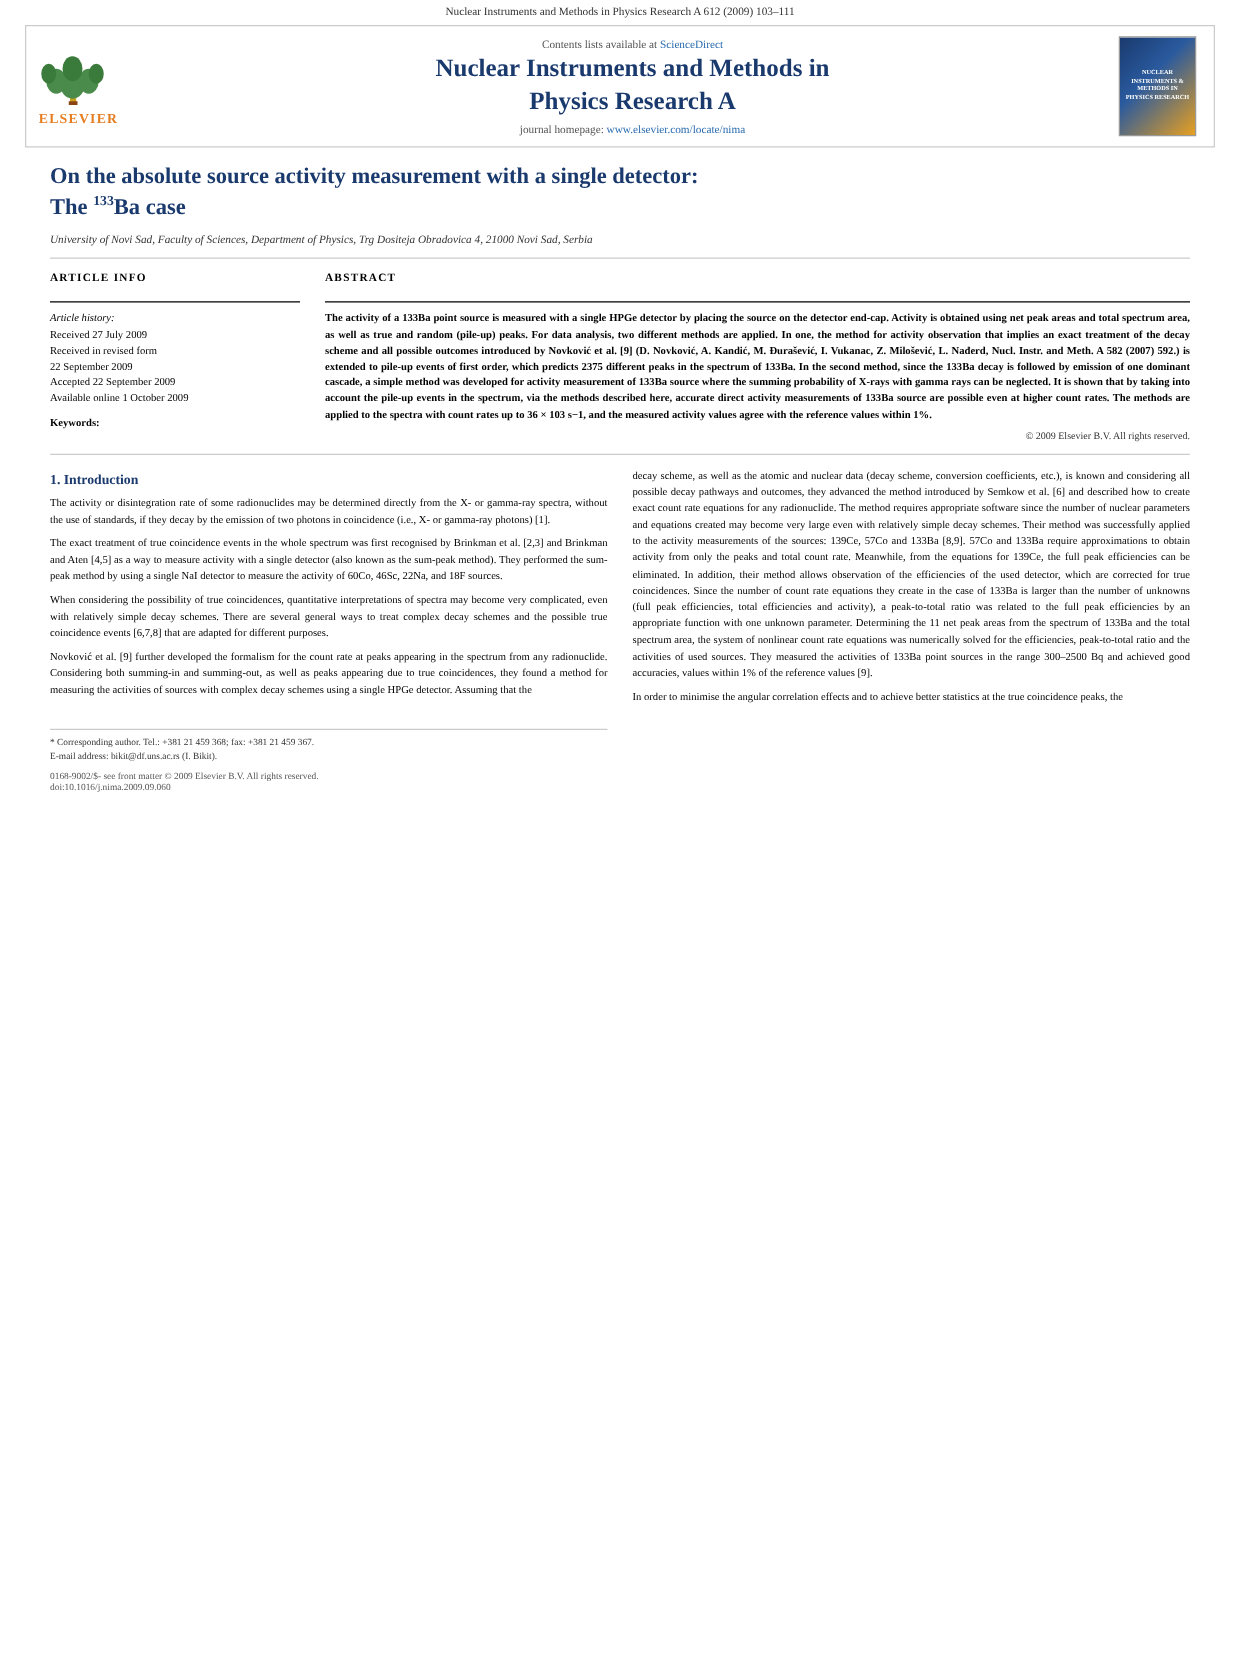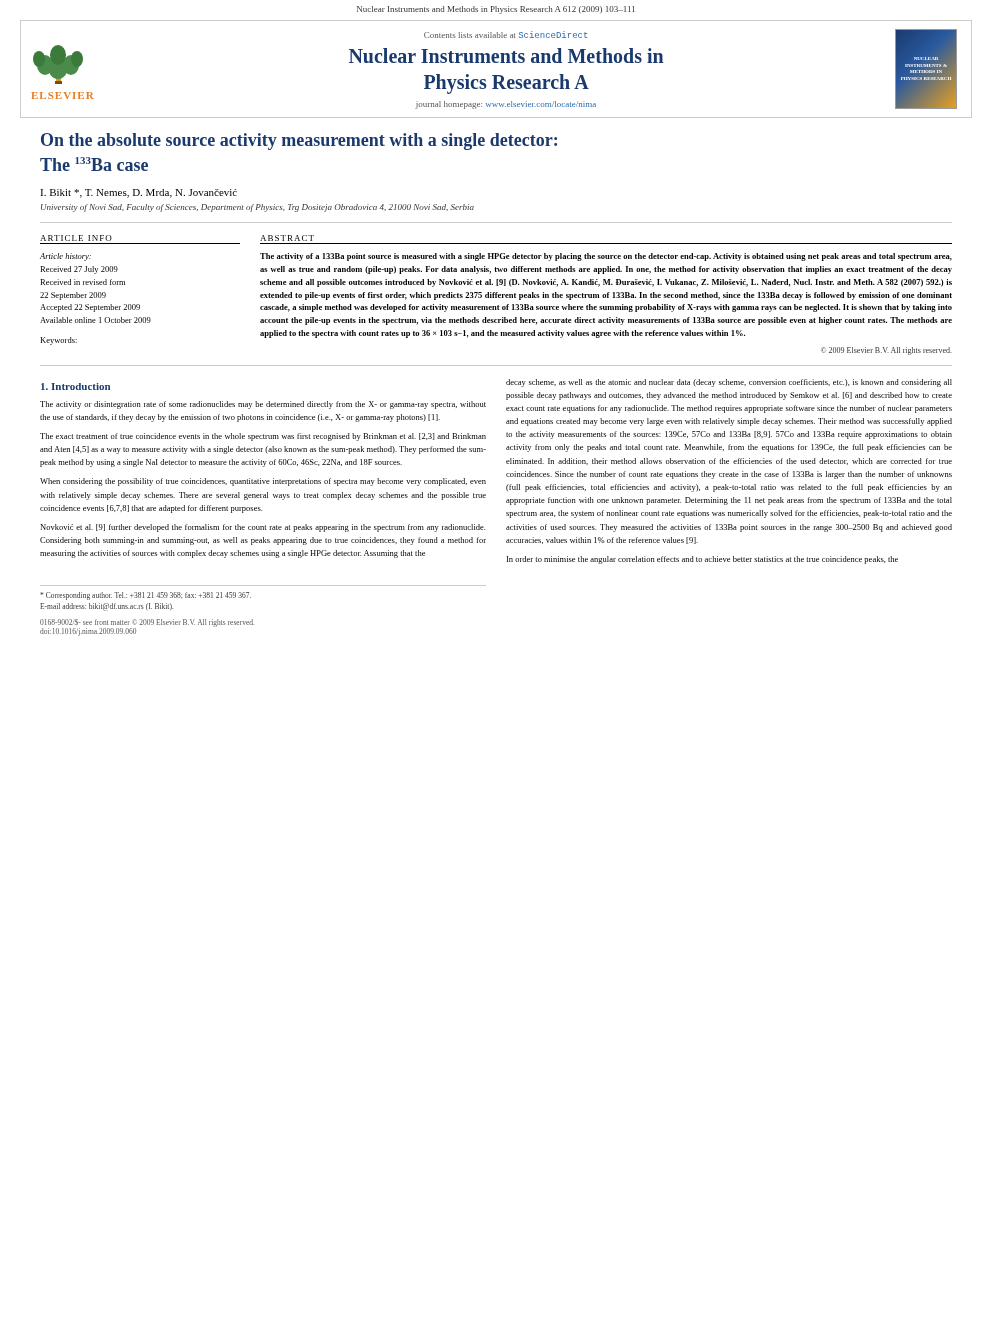--- a/index.html
+++ b/index.html
@@ -74,21 +74,20 @@
     }
 
     .sciencedirect-link {
       font-size: 9px;
       color: #555;
       margin-bottom: 2px;
     }
 
     .sciencedirect-link a {
       color: #2b6cb0;
-      font-family: Liberation Mono, monospace;
     }
 
     .journal-header-right {
       width: 70px;
       display: flex;
       align-items: center;
       justify-content: center;
     }
 
     .journal-cover {
@@ -149,44 +148,44 @@
       width: 200px;
       flex-shrink: 0;
     }
 
     .abstract-col {
       flex: 1;
     }
 
     .section-label {
       font-size: 9px;
-      font-weight: normal;
+      font-weight: bold;
       letter-spacing: 1px;
       text-transform: uppercase;
       border-bottom: 1px solid #000;
-      padding-bottom: 0;
+      padding-bottom: 14px;
       margin-bottom: 6px;
     }
 
     .article-history {
       font-size: 8.5px;
       line-height: 1.5;
     }
 
     .article-history .label {
       font-style: italic;
     }
 
     .keywords-section {
       margin-top: 8px;
     }
 
     .keywords-section .label {
       font-size: 8.5px;
-      font-weight: normal;
+      font-weight: bold;
     }
 
     .keywords-list {
       font-size: 8.5px;
       line-height: 1.6;
     }
 
     .abstract-text {
       font-size: 8.5px;
       line-height: 1.5;
@@ -304,23 +303,20 @@
   </div>
 </div>
 
 <div class="paper-content">
 
   <div class="paper-title">
     <span>On the absolute source activity measurement with a single detector:</span><br>
     <span>The</span> <sup>133</sup><span>Ba case</span>
   </div>
 
-  <div class="authors">
-    <span>I. Bikit *, T. Nemes, D. Mrda, N. Jovančević</span>
-  </div>
 
   <div class="affiliation">
     <span>University of Novi Sad, Faculty of Sciences, Department of Physics, Trg Dositeja Obradovica 4, 21000 Novi Sad, Serbia</span>
   </div>
 
   <hr class="divider">
 
   <div class="two-col">
 
     <div class="article-info-col">

